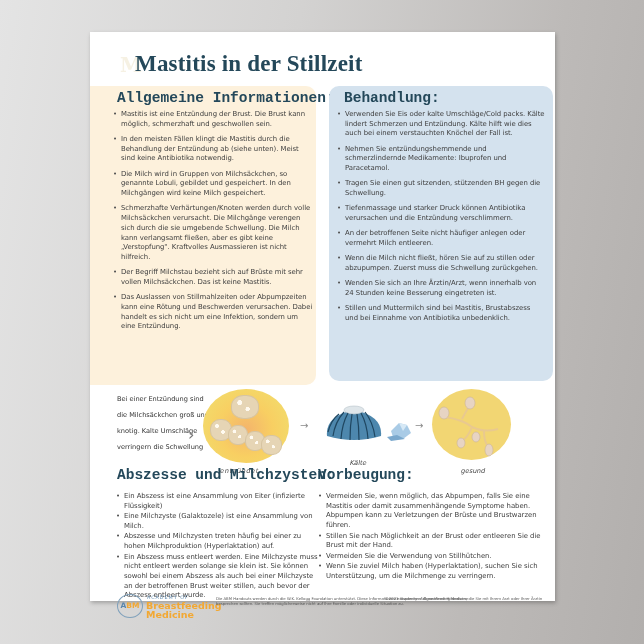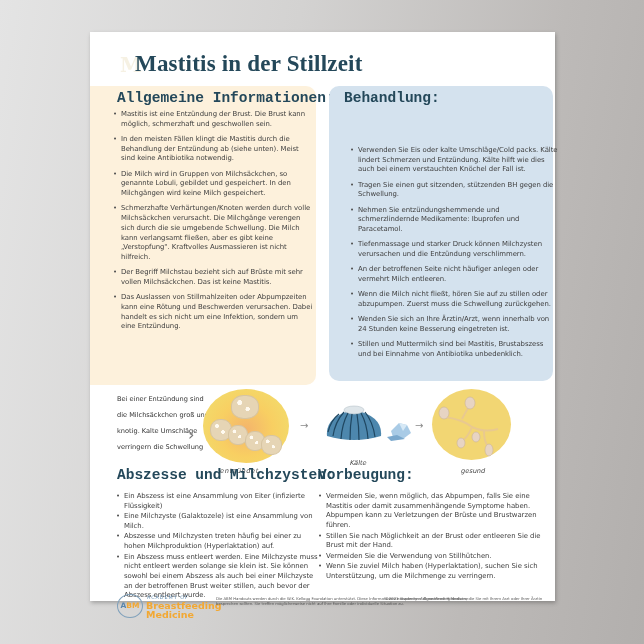--- a/index.html
+++ b/index.html
@@ -36,21 +36,21 @@
   ul.items { list-style:none; margin:0; padding:0; position:absolute; }
   ul.items li {
     position:relative; font-size:6.9px; line-height:9.7px; color:#3e3e3e; padding-left:8px;
     font-family:"DejaVu Sans", sans-serif; letter-spacing:-0.05px;
   }
   ul.items li::before {
     content:"\2022"; position:absolute; left:0; top:0; color:#555;
   }
   .box.general ul.items { left:23px; top:24px; width:200px; }
   .box.general ul.items li { margin-bottom:5.6px; }
-  .box.treat ul.items { left:21px; top:24px; width:208px;margin-top:36px; }
+  .box.treat ul.items { left:8px; top:24px; width:208px; }
   .box.treat ul.items li { margin-bottom:5.6px; }
 
   .illus { position:absolute; left:0; top:357px; width:465px; height:85px; }
   .illus-caption {
     position:absolute; left:27px; top:2px; width:95px; font-size:6.6px; line-height:16px; color:#333;
   }
   .chev {
     position:absolute; left:98px; top:38px; font-size:16px; color:#777; line-height:16px;
     font-family:"DejaVu Sans", sans-serif;
   }
@@ -112,23 +112,23 @@
       <li>Schmerzhafte Verhärtungen/Knoten werden durch volle Milchsäckchen verursacht. Die Milchgänge verengen sich durch die sie umgebende Schwellung. Die Milch kann verlangsamt fließen, aber es gibt keine „Verstopfung". Kraftvolles Ausmassieren ist nicht hilfreich.</li>
       <li>Der Begriff Milchstau bezieht sich auf Brüste mit sehr vollen Milchsäckchen. Das ist keine Mastitis.</li>
       <li>Das Auslassen von Stillmahlzeiten oder Abpumpzeiten kann eine Rötung und Beschwerden verursachen. Dabei handelt es sich nicht um eine Infektion, sondern um eine Entzündung.</li>
     </ul>
   </section>
 
   <section class="box treat">
     <div class="h2">Behandlung:</div>
     <ul class="items">
       <li>Verwenden Sie Eis oder kalte Umschläge/Cold packs. Kälte lindert Schmerzen und Entzündung. Kälte hilft wie dies auch bei einem verstauchten Knöchel der Fall ist.</li>
+      <li>Nehmen Sie entzündungshemmende und schmerzlindernde Medikamente: Ibuprofen und Paracetamol.</li>
       <li>Tragen Sie einen gut sitzenden, stützenden BH gegen die Schwellung.</li>
-      <li>Nehmen Sie entzündungshemmende und schmerzlindernde Medikamente: Ibuprofen und Paracetamol.</li>
-      <li>Tiefenmassage und starker Druck können Milchzysten verursachen und die Entzündung verschlimmern.</li>
+      <li>Tiefenmassage und starker Druck können Antibiotika verursachen und die Entzündung verschlimmern.</li>
       <li>An der betroffenen Seite nicht häufiger anlegen oder vermehrt Milch entleeren.</li>
       <li>Wenn die Milch nicht fließt, hören Sie auf zu stillen oder abzupumpen. Zuerst muss die Schwellung zurückgehen.</li>
       <li>Wenden Sie sich an Ihre Ärztin/Arzt, wenn innerhalb von 24 Stunden keine Besserung eingetreten ist.</li>
       <li>Stillen und Muttermilch sind bei Mastitis, Brustabszess und bei Einnahme von Antibiotika unbedenklich.</li>
     </ul>
   </section>
 
   <div class="illus">
     <div class="illus-caption">Bei einer Entzündung sind die Milchsäckchen groß und knotig. Kalte Umschläge verringern die Schwellung</div>
     <span class="chev">›</span>

